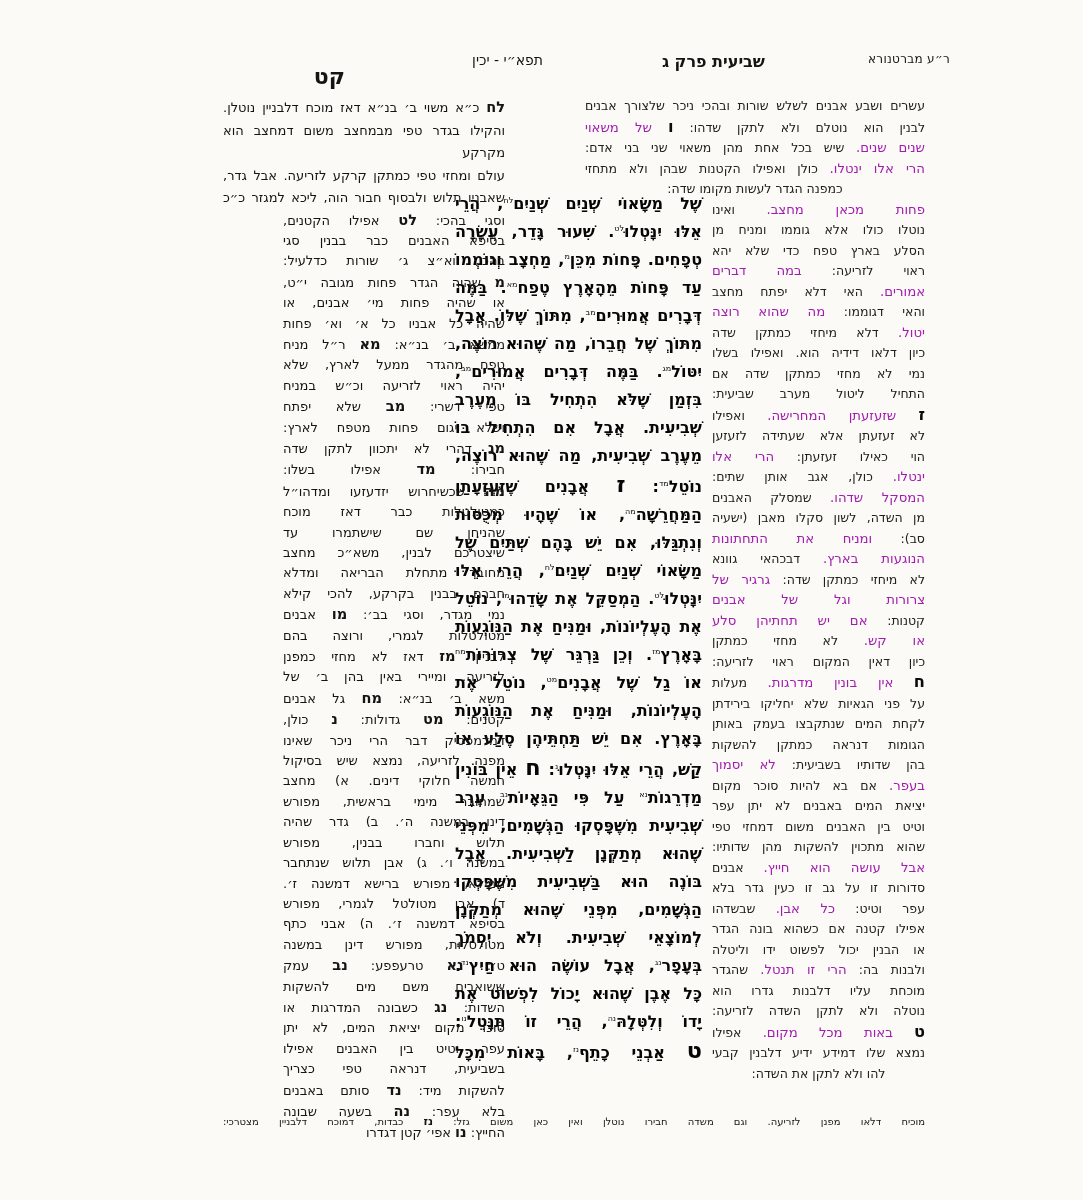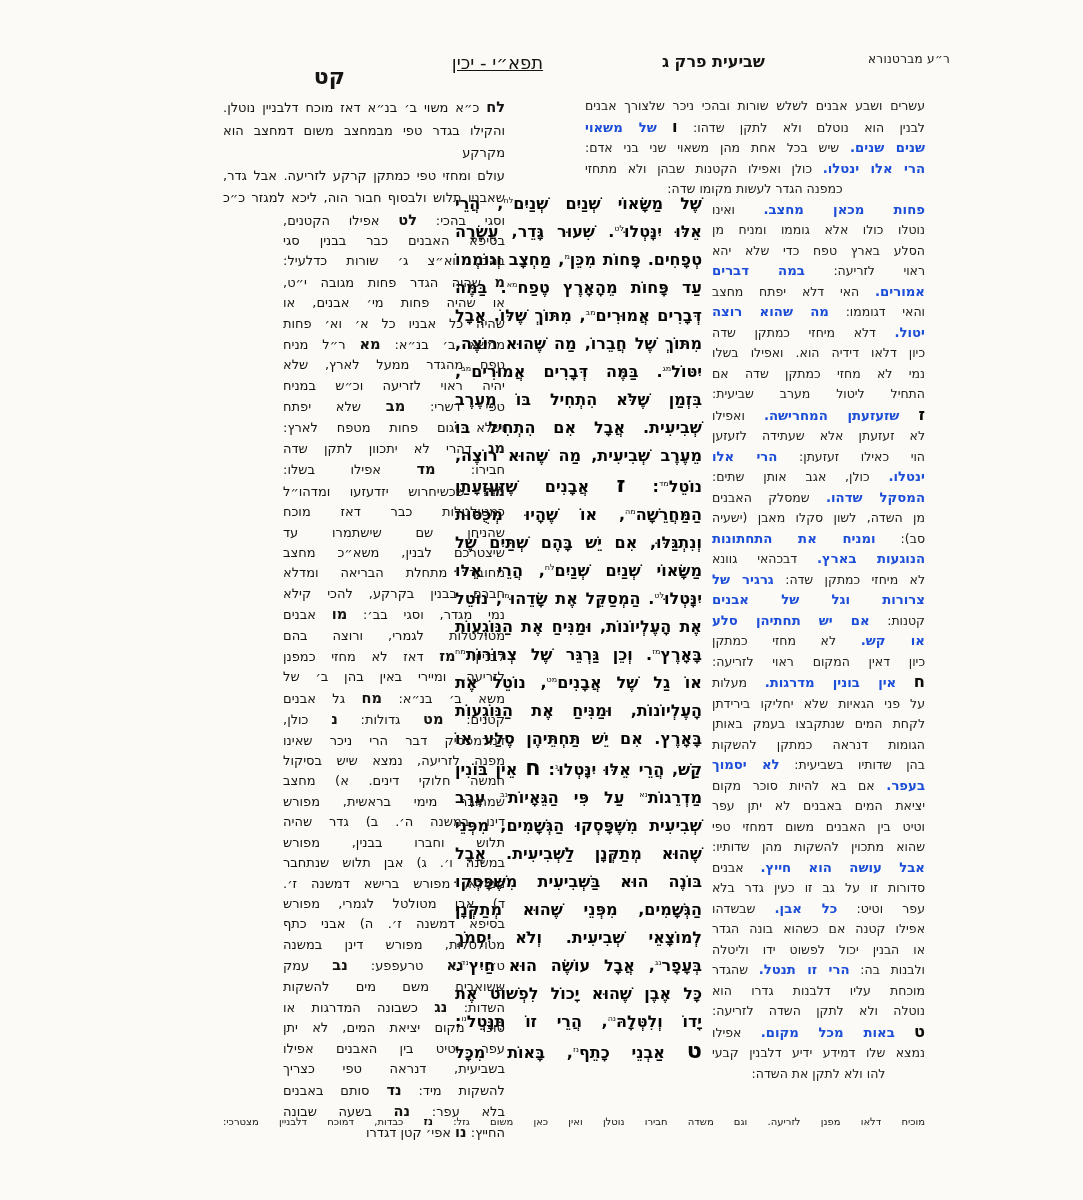--- a/index.html
+++ b/index.html
@@ -9,38 +9,38 @@
     font-family:"DejaVu Sans",sans-serif;
     color:#161412;
     position:relative;
     overflow:hidden;
   }
   .page{position:absolute;inset:0;}
   
   .hdr-item{position:absolute;top:52px;white-space:nowrap;}
   .hdr-right{right:133px;font-size:12px;letter-spacing:.3px;}
   .hdr-title{right:318px;font-size:16px;font-weight:700;}
-  .hdr-left{right:540px;font-size:18px;text-decoration:underline;}
+  .hdr-left{right:540px;font-size:14px;}
   .hdr-page{right:738px;font-size:22px;font-weight:700;margin-top:12px;}
   
   .line{
     direction:rtl;
     text-align:justify;
     text-align-last:justify;
     white-space:normal;
   }
   .line.end{text-align-last:right;}
   .line.center{text-align-last:center;}
   sup{font-size:.55em;line-height:0;vertical-align:super;font-weight:400;letter-spacing:0;}
   
   .bartenura{position:absolute;top:96px;right:158px;}
   .bartenura .wide{width:340px;}
   .bartenura .narrow{width:213px;margin-right:0;}
   .bartenura .line{font-size:12.5px;line-height:20.5px;color:#22201c;}
-  .bartenura b{font-weight:700;font-size:1.06em;color:#1d4ed8;}
+  .bartenura b{font-weight:400;font-size:1.06em;color:#a21caf;}
   .bartenura .mnum{font-weight:700;font-size:1.3em;color:#0c0b0a;}
   
   .mishnah{position:absolute;top:190px;right:381px;width:247px;}
   .mishnah .line{font-size:16px;line-height:28px;font-weight:700;color:#050505;}
   .mishnah .mnum{font-size:1.4em;font-weight:800;}
   .mishnah sup{font-weight:400;font-size:.5em;}
   
   .yachin{position:absolute;top:96px;right:578px;}
   .yachin .wide{width:282px;}
   .yachin .narrow{width:222px;}

